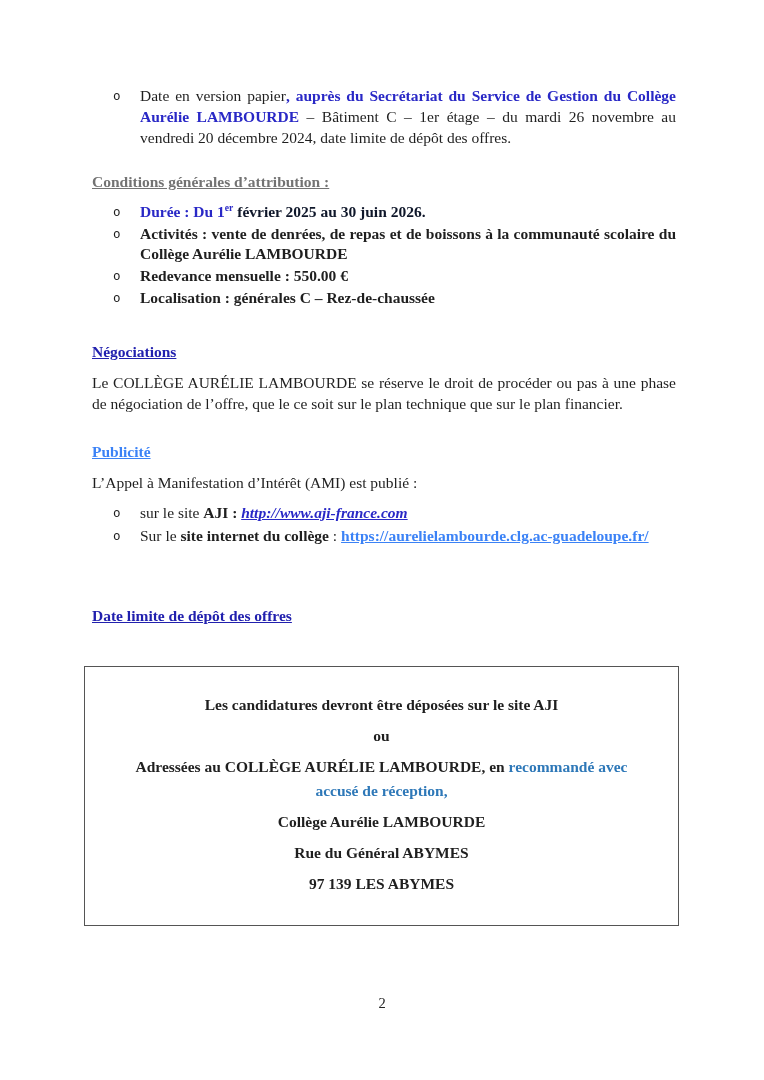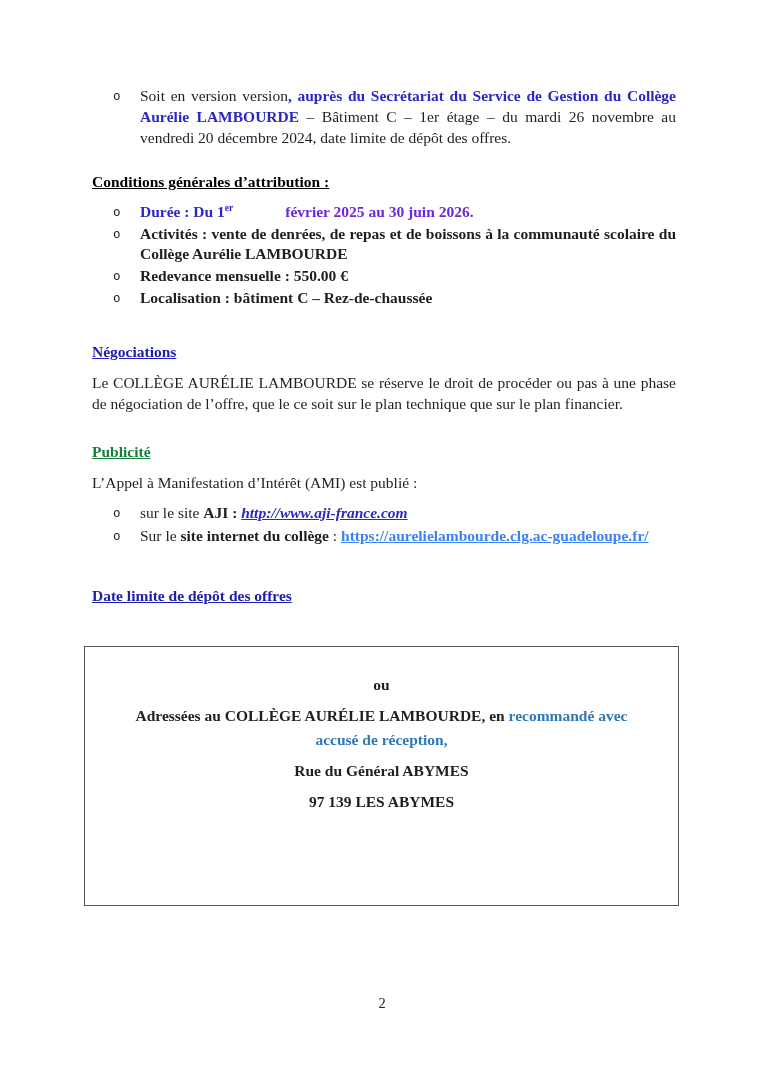--- a/index.html
+++ b/index.html
@@ -28,21 +28,21 @@
   h3.sec {
     font-size: 15.5px;
     line-height: 20px;
     font-weight: bold;
     text-decoration: underline;
     margin: 0;
   }
   #h-conditions   { margin-top: 24px; }
   #h-negociations { margin-top: 34px; }
   #h-publicite    { margin-top: 28px; }
-  #h-datelimite   { margin-top: 40px; }
+  #h-datelimite   { margin-top: 60px; }
 
   .brow {
     display: flex;
     align-items: flex-start;
     padding-left: 21px;
   }
   .marker {
     flex: 0 0 27px;
     font-family: "DejaVu Sans Mono", monospace;
     font-size: 12.5px;
@@ -84,66 +84,68 @@
   }
 </style>
 </head>
 <body>
 
 <div class="page">
   <div class="content">
 
     <div class="brow">
       <span class="marker">o</span>
-      <div class="btext just"><span>Soit en version version</span><span class="b" style="color: rgb(41, 40, 198);">, auprès du Secrétariat du Service de Gestion du Collège Aurélie LAMBOURDE</span><span> – Bâtiment C – 1er étage – du mardi 26 novembre au vendredi 20 décembre 2024, date limite de dépôt des offres.</span></div>
+      <div class="btext just"><span>Date en version papier</span><span class="b" style="color: rgb(41, 40, 198);">, auprès du Secrétariat du Service de Gestion du Collège Aurélie LAMBOURDE</span><span> – Bâtiment C – 1er étage – du mardi 26 novembre au vendredi 20 décembre 2024, date limite de dépôt des offres.</span></div>
     </div>
 
-    <h3 class="sec" id="h-conditions" style="color: #000000; text-decoration: underline;">Conditions générales d’attribution :</h3>
+    <h3 class="sec" id="h-conditions" style="color: #737373; text-decoration: underline;">Conditions générales d’attribution :</h3>
 
     <div class="cond-list">
       <div class="brow">
         <span class="marker">o</span>
-        <div class="btext"><span class="b" style="color: rgb(41, 40, 198);">Durée : Du 1</span><span class="b sup" style="color: rgb(41, 40, 198);">er</span><span class="b" style="color: #6d28d9; margin-left: 48px;"> février 2025 au 30 juin 2026.</span></div>
+        <div class="btext"><span class="b" style="color: rgb(41, 40, 198);">Durée : Du 1</span><span class="b sup" style="color: rgb(41, 40, 198);">er</span><span class="b" style="color: #0f172a;"> février 2025 au 30 juin 2026.</span></div>
       </div>
       <div class="brow">
         <span class="marker">o</span>
         <div class="btext just"><span class="b">Activités : vente de denrées, de repas et de boissons à la communauté scolaire du Collège Aurélie LAMBOURDE</span></div>
       </div>
       <div class="brow">
         <span class="marker">o</span>
         <div class="btext"><span class="b">Redevance mensuelle : 550.00 €</span></div>
       </div>
       <div class="brow">
         <span class="marker">o</span>
-        <div class="btext"><span class="b">Localisation : bâtiment C – Rez-de-chaussée</span></div>
+        <div class="btext"><span class="b">Localisation : générales C – Rez-de-chaussée</span></div>
       </div>
     </div>
 
     <h3 class="sec" id="h-negociations" style="color: rgb(33, 32, 174);">Négociations</h3>
     <p class="para just">Le COLLÈGE AURÉLIE LAMBOURDE se réserve le droit de procéder ou pas à une phase de négociation de l’offre, que le ce soit sur le plan technique que sur le plan financier.</p>
 
-    <h3 class="sec" id="h-publicite" style="color: #15803d;">Publicité</h3>
+    <h3 class="sec" id="h-publicite" style="color: #3b82f6;">Publicité</h3>
     <p class="para">L’Appel à Manifestation d’Intérêt (AMI) est publié :</p>
 
     <div class="pub-list">
       <div class="brow">
         <span class="marker">o</span>
         <div class="btext"><span>sur le site </span><span class="b">AJI : </span><span class="b u" style="color: rgb(41, 40, 198); font-style: italic;">http://www.aji-france.com</span></div>
       </div>
       <div class="brow">
         <span class="marker">o</span>
         <div class="btext"><span>Sur le </span><span class="b">site internet du collège</span><span> : </span><span class="b u" style="color: #3b82f6;">https://aurelielambourde.clg.ac-guadeloupe.fr/</span></div>
       </div>
     </div>
 
     <h3 class="sec" id="h-datelimite" style="color: rgb(33, 32, 174);">Date limite de dépôt des offres</h3>
 
     <div class="box">
+      <p><span class="b">Les candidatures devront être déposées sur le site AJI</span></p>
       <p><span class="b">ou</span></p>
       <p><span class="b">Adressées au COLLÈGE AURÉLIE LAMBOURDE, en </span><span class="b" style="color: rgb(46, 120, 184);">recommandé avec accusé de réception,</span></p>
+      <p><span class="b">Collège Aurélie LAMBOURDE</span></p>
       <p><span class="b">Rue du Général ABYMES</span></p>
       <p><span class="b">97 139 LES ABYMES</span></p>
     </div>
 
   </div>
 
   <div class="pagenum">2</div>
 </div>
 
 </body></html>

